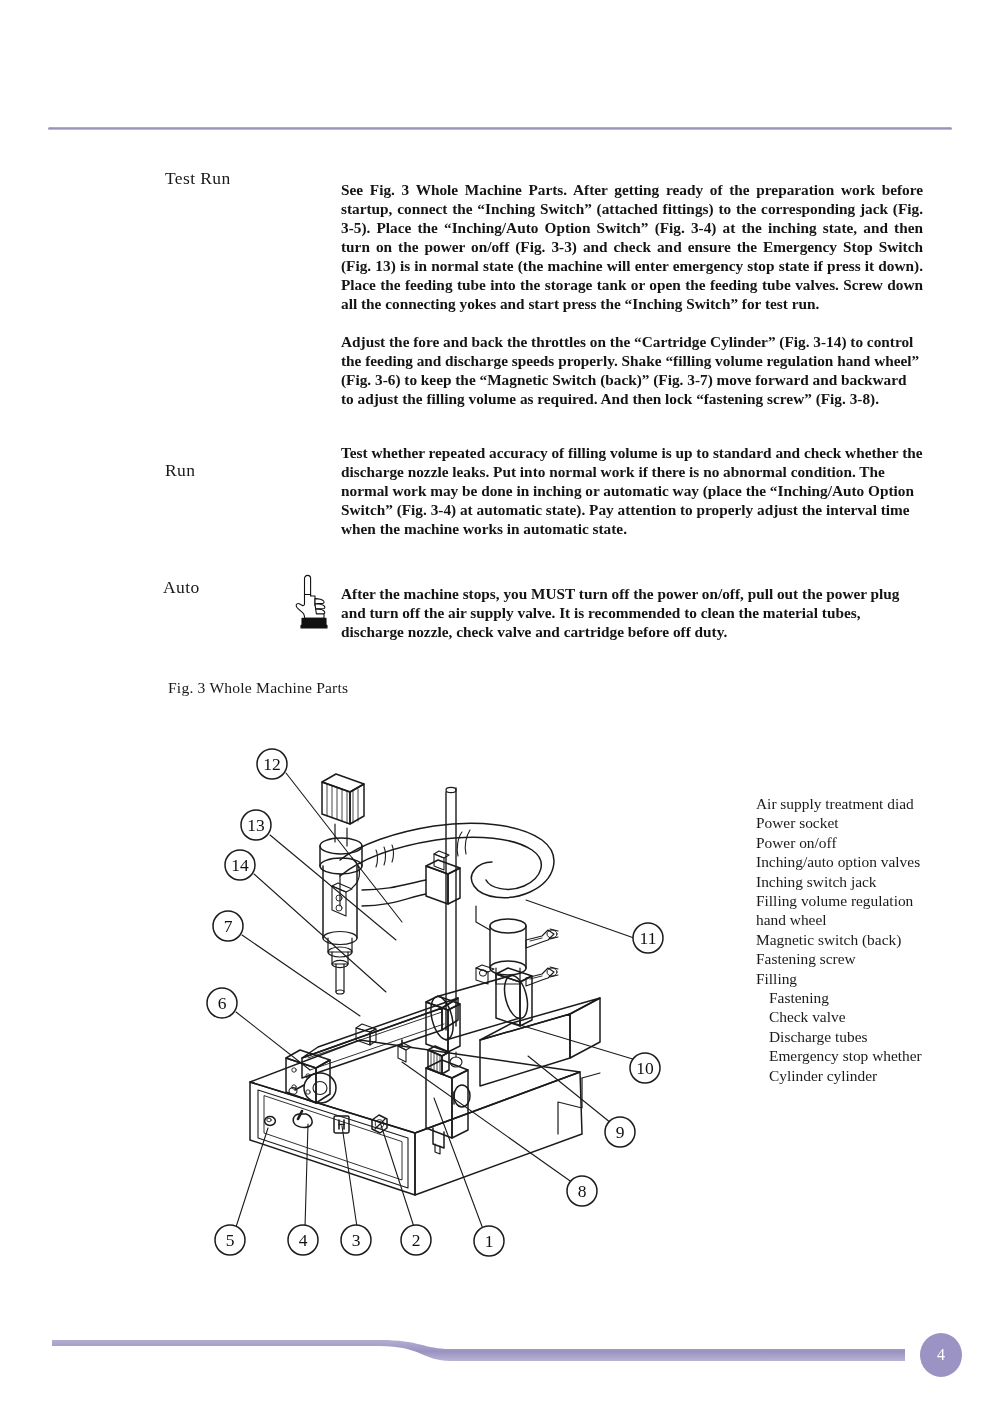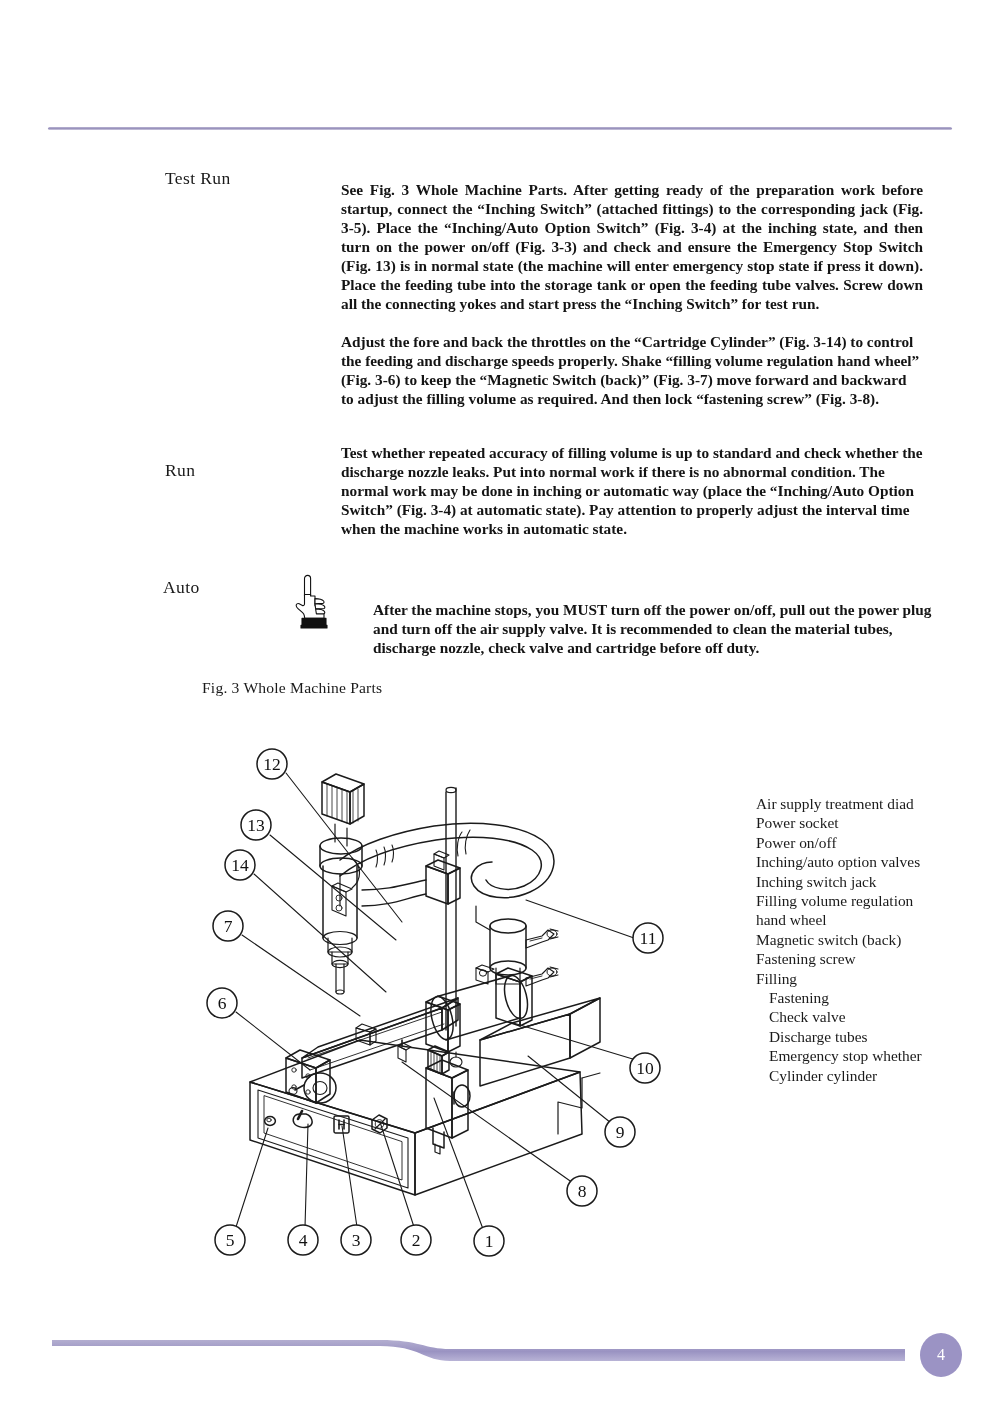--- a/index.html
+++ b/index.html
@@ -46,35 +46,35 @@
   .para.justify { text-align: justify; text-align-last: left; }
 
   #sec-testrun-label { left: 165px; top: 168px; }
   #sec-testrun-p1 { top: 180px; }
   #sec-testrun-p2 { top: 332px; }
 
   #sec-run-label { left: 165px; top: 448px; margin-top: 12px; }
   #sec-run-p { top: 443px; }
 
   #sec-stop-label { left: 163px; top: 577px; }
-  #sec-stop-p { top: 600px; left: 341px; width: 582px; margin-left: 32px; }
+  #sec-stop-p { top: 584px; left: 341px; width: 582px; }
 
   
   .hand-icon {
     position: absolute;
     left: 293px;
     top: 574px;
     width: 40px;
     height: 56px;
   }
 
   
   .fig-caption {
     position: absolute;
-    left: 202px;
+    left: 168px;
     top: 679px;
     font-size: 15.6px;
     letter-spacing: 0.2px;
     white-space: nowrap;
   }
 
   
   .figure-wrap {
     position: absolute;
     left: 190px;

